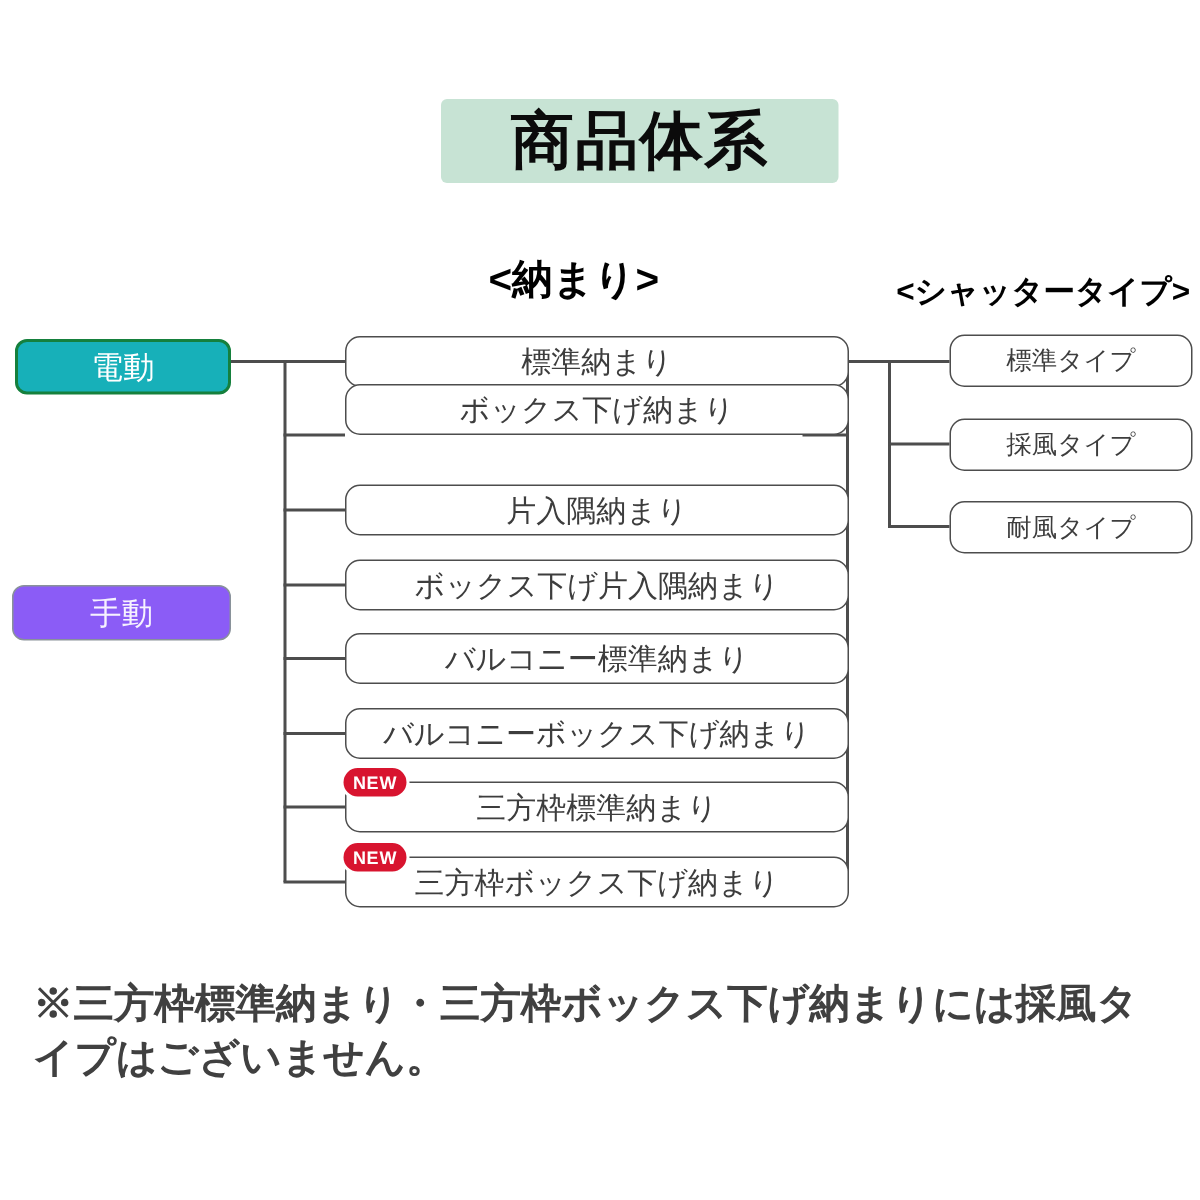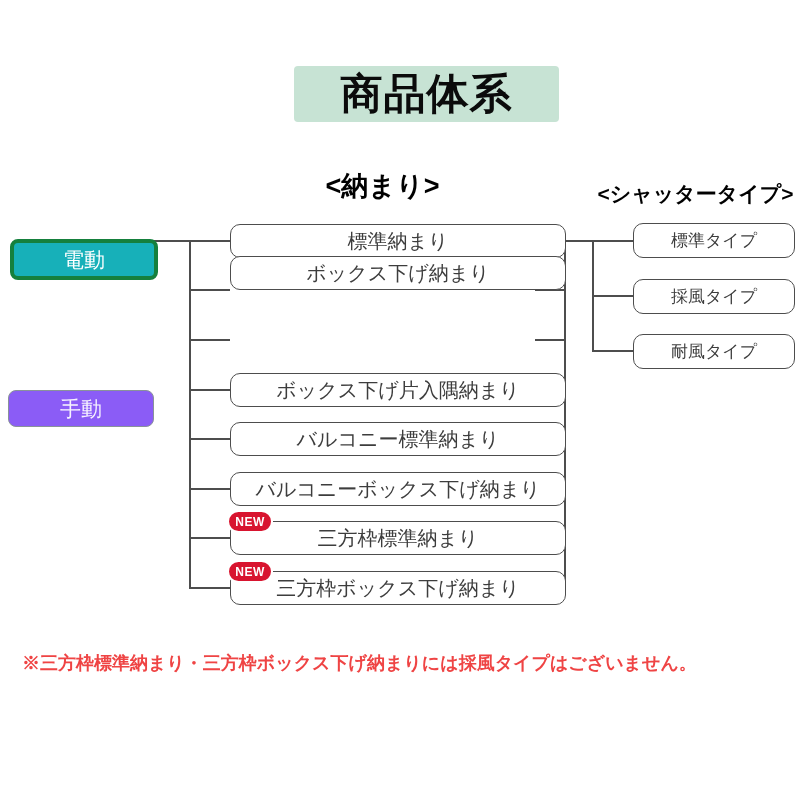--- a/index.html
+++ b/index.html
@@ -16,21 +16,21 @@
   }
   
   .col-header{position:absolute;font-weight:800;color:#000000;text-align:center;}
   .col-header.osamari{left:230px;top:168px;width:305px;font-size:27px;}
   .col-header.shutter{left:593px;top:180px;width:205px;font-size:21px;}
   
   .drive{
     position:absolute;border-radius:8px;display:flex;align-items:center;justify-content:center;
     color:#ffffff;font-size:21px;
   }
-  .drive.electric{left:10px;top:239px;width:140px;height:33px;border:4px solid #15803d;}
+  .drive.electric{left:10px;top:226px;width:140px;height:33px;border:2px solid #15803d;}
   .drive.manual{left:8px;top:390px;width:144px;height:35px;border:1px solid #89929a;color:rgba(255,255,255,0.92);}
   
   .mbox{
     position:absolute;left:230px;width:336px;height:34px;background:#ffffff;
     border:1.5px solid #4d4d4d;border-radius:10px;box-sizing:border-box;
     display:flex;align-items:center;justify-content:center;
     font-size:20px;color:#3d3d3d;
   }
   .rbox{
     position:absolute;left:633px;width:162px;height:35px;background:#ffffff;
@@ -44,21 +44,21 @@
     background:#d8142f;color:#ffffff;border:2px solid #ffffff;border-radius:13px;
     box-sizing:border-box;display:flex;align-items:center;justify-content:center;
     font-size:12px;font-weight:800;letter-spacing:0.5px;
   }
   
   .h-line{position:absolute;height:1.5px;background:#4d4d4d;}
   .v-line{position:absolute;width:1.5px;background:#4d4d4d;}
   
   .footnote{
     position:absolute;left:22px;top:651px;width:760px;
-    font-size:18px;font-weight:700;color:#ef4444;
+    font-size:27px;font-weight:700;color:#404040;
   }
 </style>
 </head>
 <body>
 
 <div id="canvas">
 
   <div class="title-banner" style="background-color: rgb(199, 227, 212);">商品体系</div>
 
   <div class="col-header osamari">&lt;納まり&gt;</div>
@@ -90,20 +90,23 @@
 
   <div class="drive electric" style="background-color: rgb(23, 176, 185);">電動</div>
   <div class="drive manual" style="background-color: #8b5cf6;">手動</div>
 
   <div class="mbox" style="top:224px;">
     <span>標準納まり</span>
   </div>
   <div class="mbox" style="top:256px;">
     <span>ボックス下げ納まり</span>
   </div>
+  <div class="mbox" style="top:323px;">
+    <span>片入隅納まり</span>
+  </div>
   <div class="mbox" style="top:373px;">
     <span>ボックス下げ片入隅納まり</span>
   </div>
   <div class="mbox" style="top:422px;">
     <span>バルコニー標準納まり</span>
   </div>
   <div class="mbox" style="top:472px;">
     <span>バルコニーボックス下げ納まり</span>
   </div>
   <div class="mbox" style="top:521px;">

